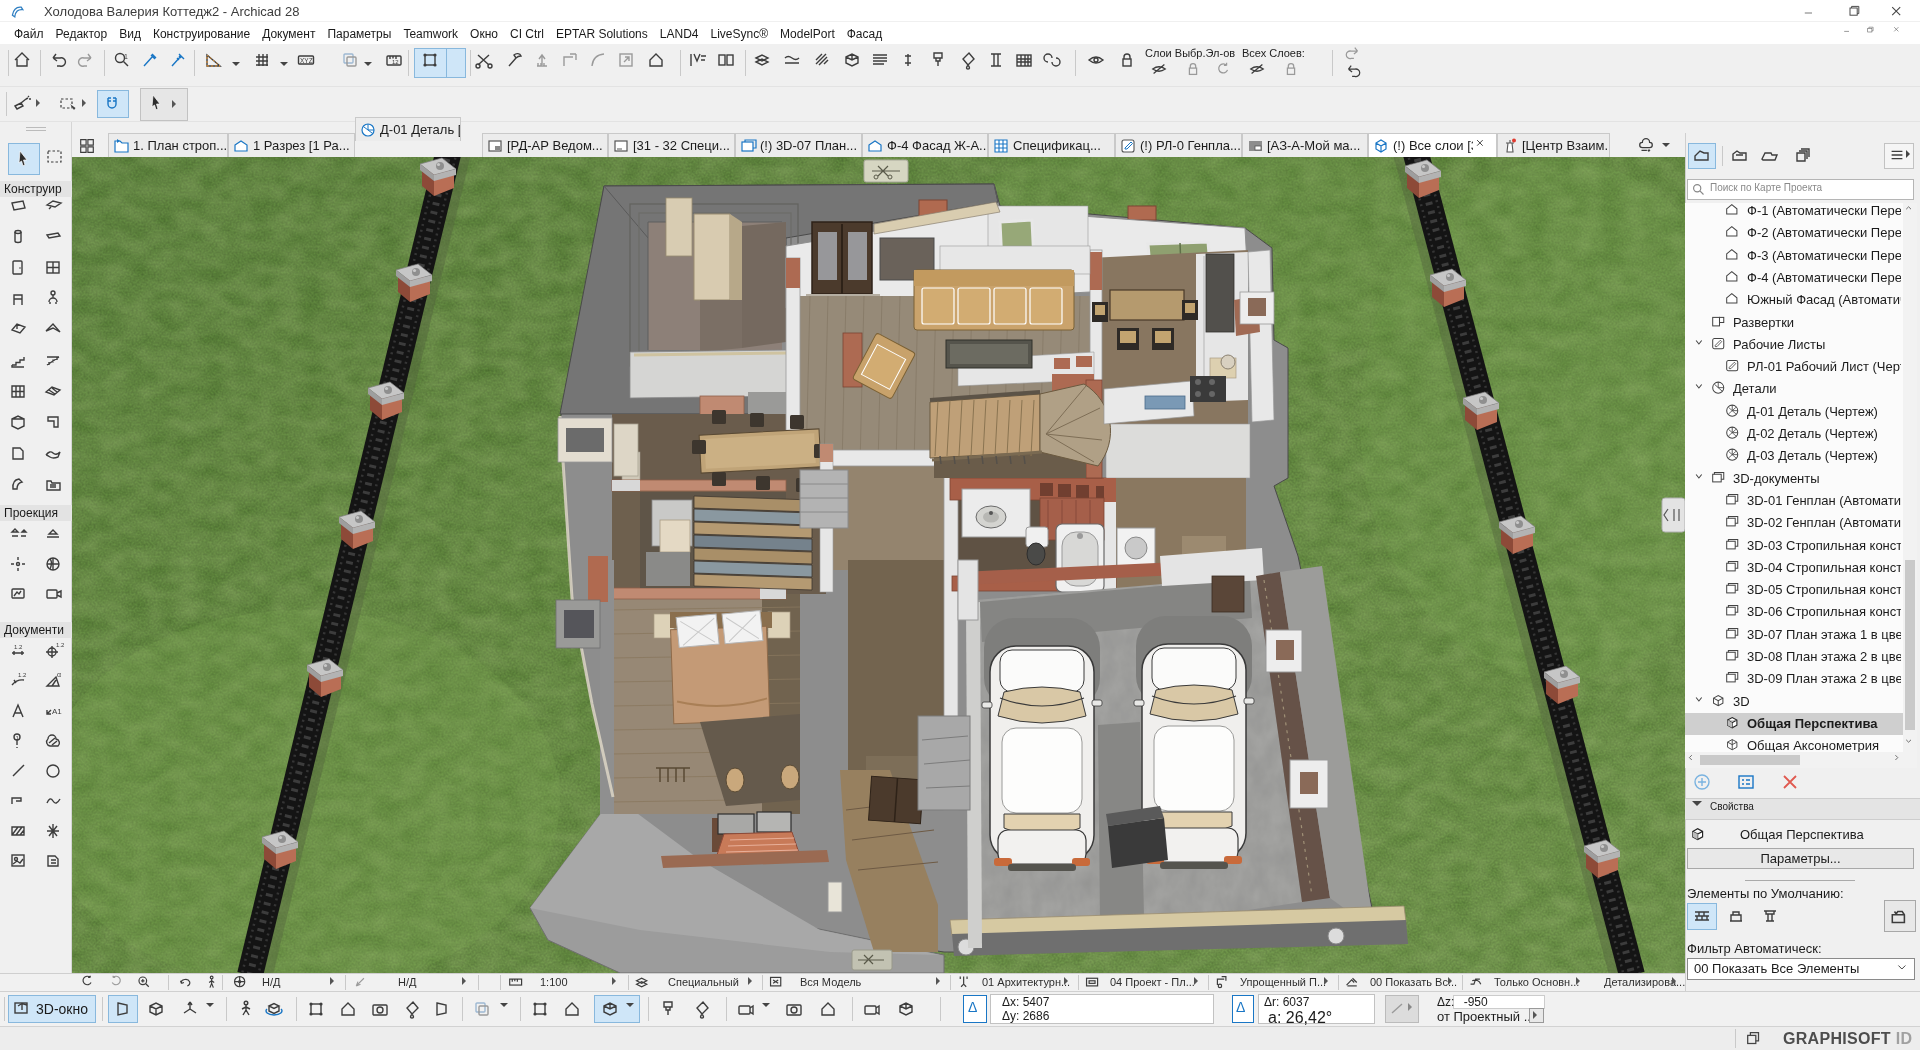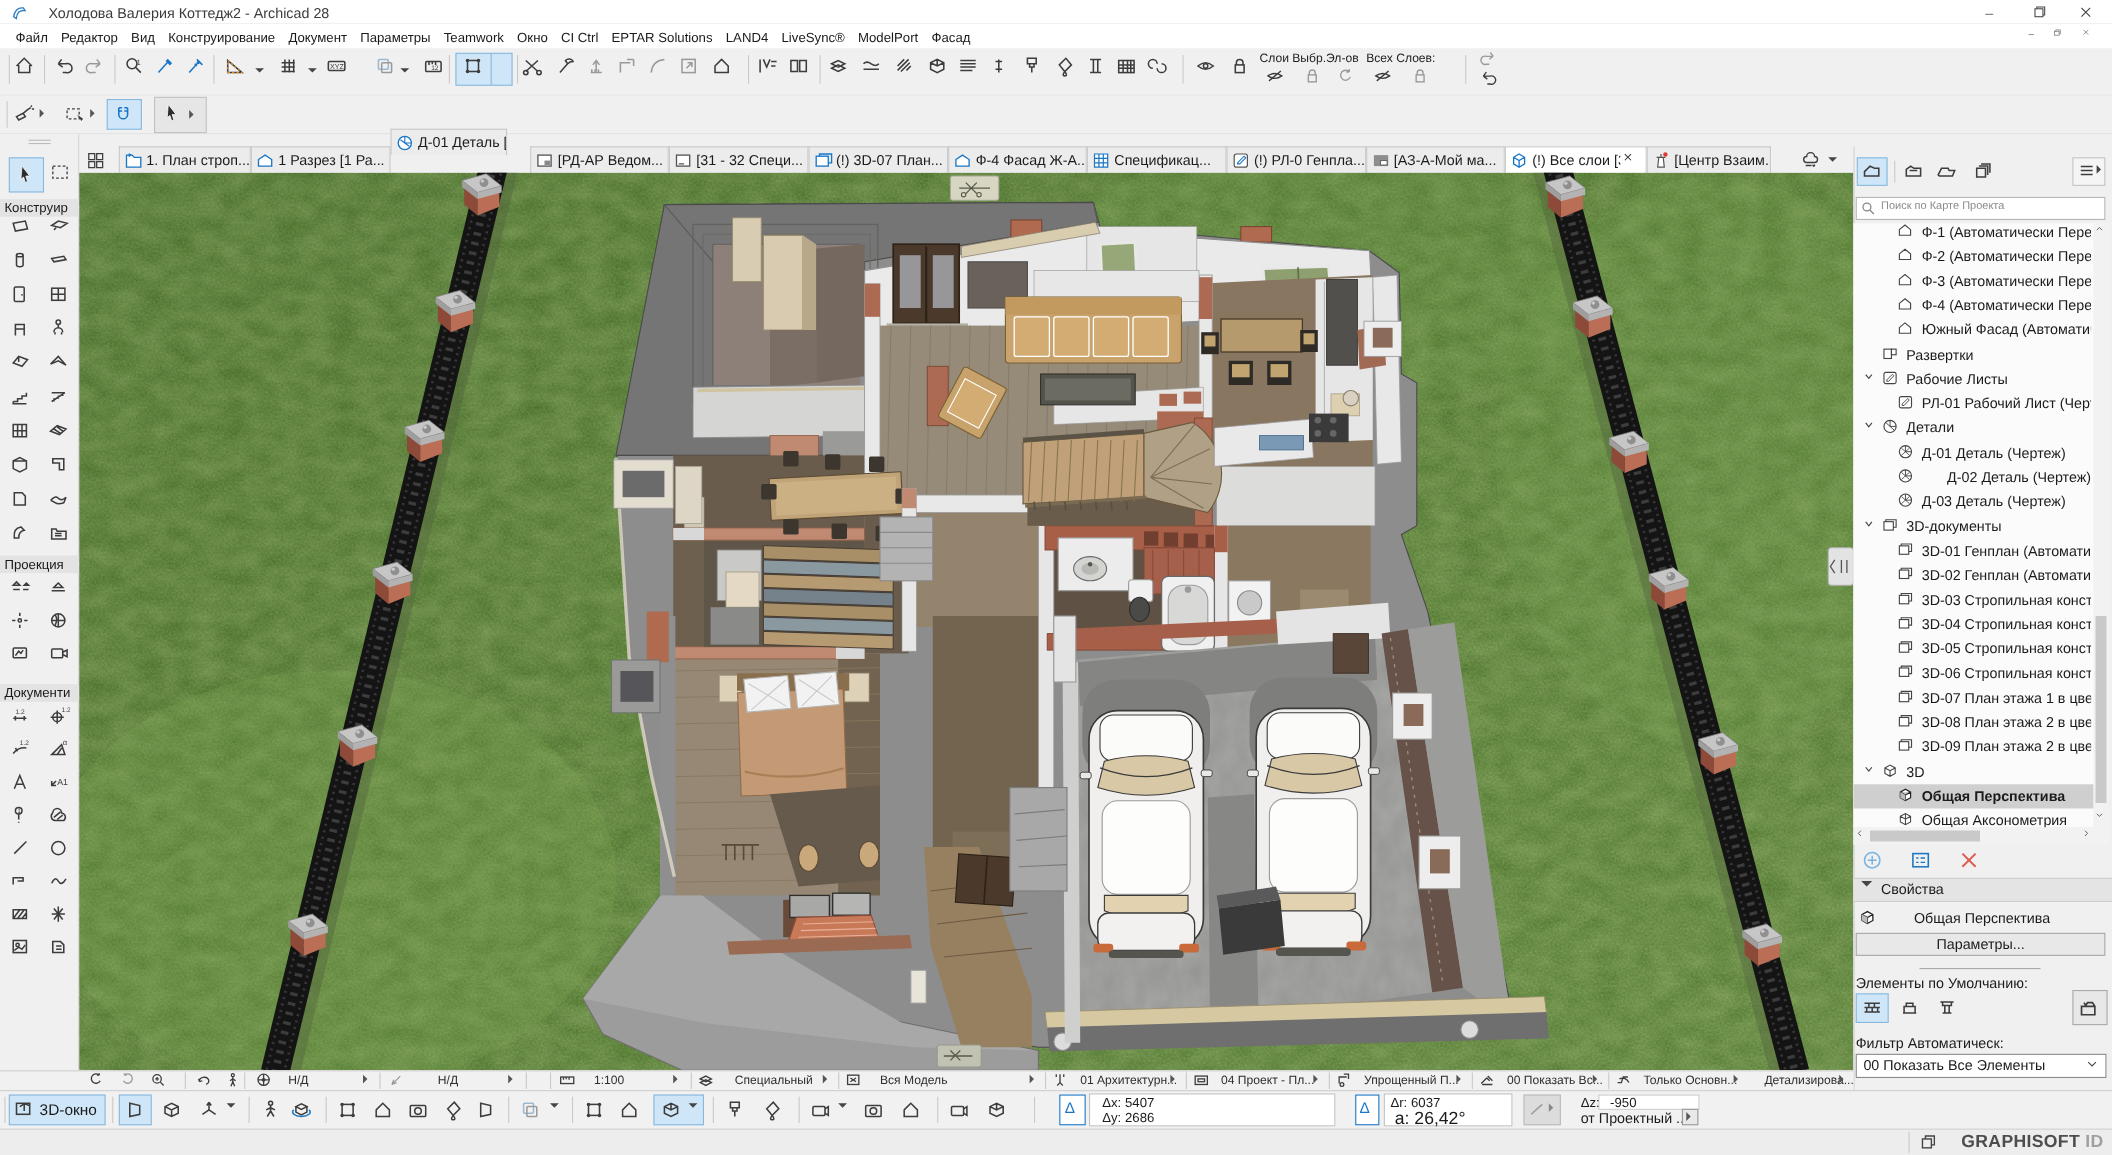--- a/index.html
+++ b/index.html
@@ -1035,21 +1035,21 @@
       <circle cx="8.5" cy="9" r="6.5" stroke="#444" fill="#fff" stroke-width="1.2"></circle>
       <path d="M8.5,2.5 V9 H15" stroke="#444" fill="none" stroke-width="1"></path>
       <path d="M4,5 L13,13 M4,13 L13,5" stroke="#444" stroke-width="0.9"></path>
     </svg>
     <div class="trow" style="left:1747px;top:403.70000000000005px;width:154px;">Д-01 Деталь (Чертеж)</div>
     <svg class="ic" style="left:1725px;top:425.0px" width="17" height="17" viewBox="0 0 20 20">
       <circle cx="8.5" cy="9" r="6.5" stroke="#444" fill="#fff" stroke-width="1.2"></circle>
       <path d="M8.5,2.5 V9 H15" stroke="#444" fill="none" stroke-width="1"></path>
       <path d="M4,5 L13,13 M4,13 L13,5" stroke="#444" stroke-width="0.9"></path>
     </svg>
-    <div class="trow" style="left:1747px;top:426.0px;width:154px;text-align:right;">Д-02 Деталь (Чертеж)</div>
+    <div class="trow" style="left:1747px;top:426.0px;width:154px;">Д-02 Деталь (Чертеж)</div>
     <svg class="ic" style="left:1725px;top:447.3px" width="17" height="17" viewBox="0 0 20 20">
       <circle cx="8.5" cy="9" r="6.5" stroke="#444" fill="#fff" stroke-width="1.2"></circle>
       <path d="M8.5,2.5 V9 H15" stroke="#444" fill="none" stroke-width="1"></path>
       <path d="M4,5 L13,13 M4,13 L13,5" stroke="#444" stroke-width="0.9"></path>
     </svg>
     <div class="trow" style="left:1747px;top:448.3px;width:154px;">Д-03 Деталь (Чертеж)</div>
     <svg class="ic" style="left:1694px;top:470.6px" width="14" height="14" viewBox="0 0 20 20">
       <path d="M3,5 L7,10 L11,5" stroke="#444" fill="none" stroke-width="1.5"></path>
     </svg>
     <svg class="ic" style="left:1711px;top:469.6px" width="17" height="17" viewBox="0 0 20 20">
@@ -1141,21 +1141,21 @@
     </svg>
     <svg class="ic" style="left:1736px;top:772px" width="20" height="20" viewBox="0 0 20 20">
       <rect x="3" y="4" width="14" height="12" stroke="#1976c5" fill="none" stroke-width="1.4"></rect>
       <path d="M6,8 h2 M10,8 h4 M6,12 h2 M10,12 h4" stroke="#1976c5" stroke-width="1.3"></path>
     </svg>
     <svg class="ic" style="left:1780px;top:772px" width="20" height="20" viewBox="0 0 20 20">
       <path d="M4,4 L16,16 M16,4 L4,16" stroke="#e05a50" stroke-width="1.8" fill="none"></path>
     </svg>
     <div class="abs" style="left:1685px;top:798px;width:235px;height:22px;background:#e4e4e4;border-top:1px solid #cdcdcd;border-bottom:1px solid #cdcdcd"></div>
     <div class="abs" style="left:1692px;top:801px;width:0;height:0;border:5px solid transparent;border-top-color:#444"></div>
-    <div class="abs" style="left:1710px;top:801px;font-size:13px;color:#1b1b1b">Свойства</div>
+    <div class="abs" style="left:1710px;top:801px;font-size:10px;color:#1b1b1b">Свойства</div>
     <svg class="ic" style="left:1690px;top:826px" width="18" height="18" viewBox="0 0 20 20">
       <path d="M3,6 L8.5,3 L14,6 V12 L8.5,15 L3,12 Z M8.5,15 V9 M3,6 L8.5,9 L14,6" stroke="#222" fill="#fff" stroke-width="1.3"></path>
       <path d="M3,6 L8.5,9 V15 L3,12 Z" fill="#bbb"></path>
     </svg>
     <div class="abs" style="left:1740px;top:827px;font-size:13px;color:#1b1b1b">Общая Перспектива</div>
     <div class="abs" style="left:1687px;top:848px;width:227px;height:21px;background:#e8e8e8;border:1px solid #a8a8a8;text-align:center;font-size:13px;color:#1b1b1b;padding-top:2px">Параметры...</div>
     <div class="abs" style="left:1745px;top:880px;width:110px;height:1px;background:#aaa"></div>
     <div class="abs" style="left:1687px;top:886px;font-size:13px;color:#1b1b1b">Элементы по Умолчанию:</div>
     <div class="blue-btn" style="left:1687px;top:903px;width:30px;height:27px"></div>
     <svg class="ic" style="left:1692px;top:907px" width="20" height="20" viewBox="0 0 20 20">

